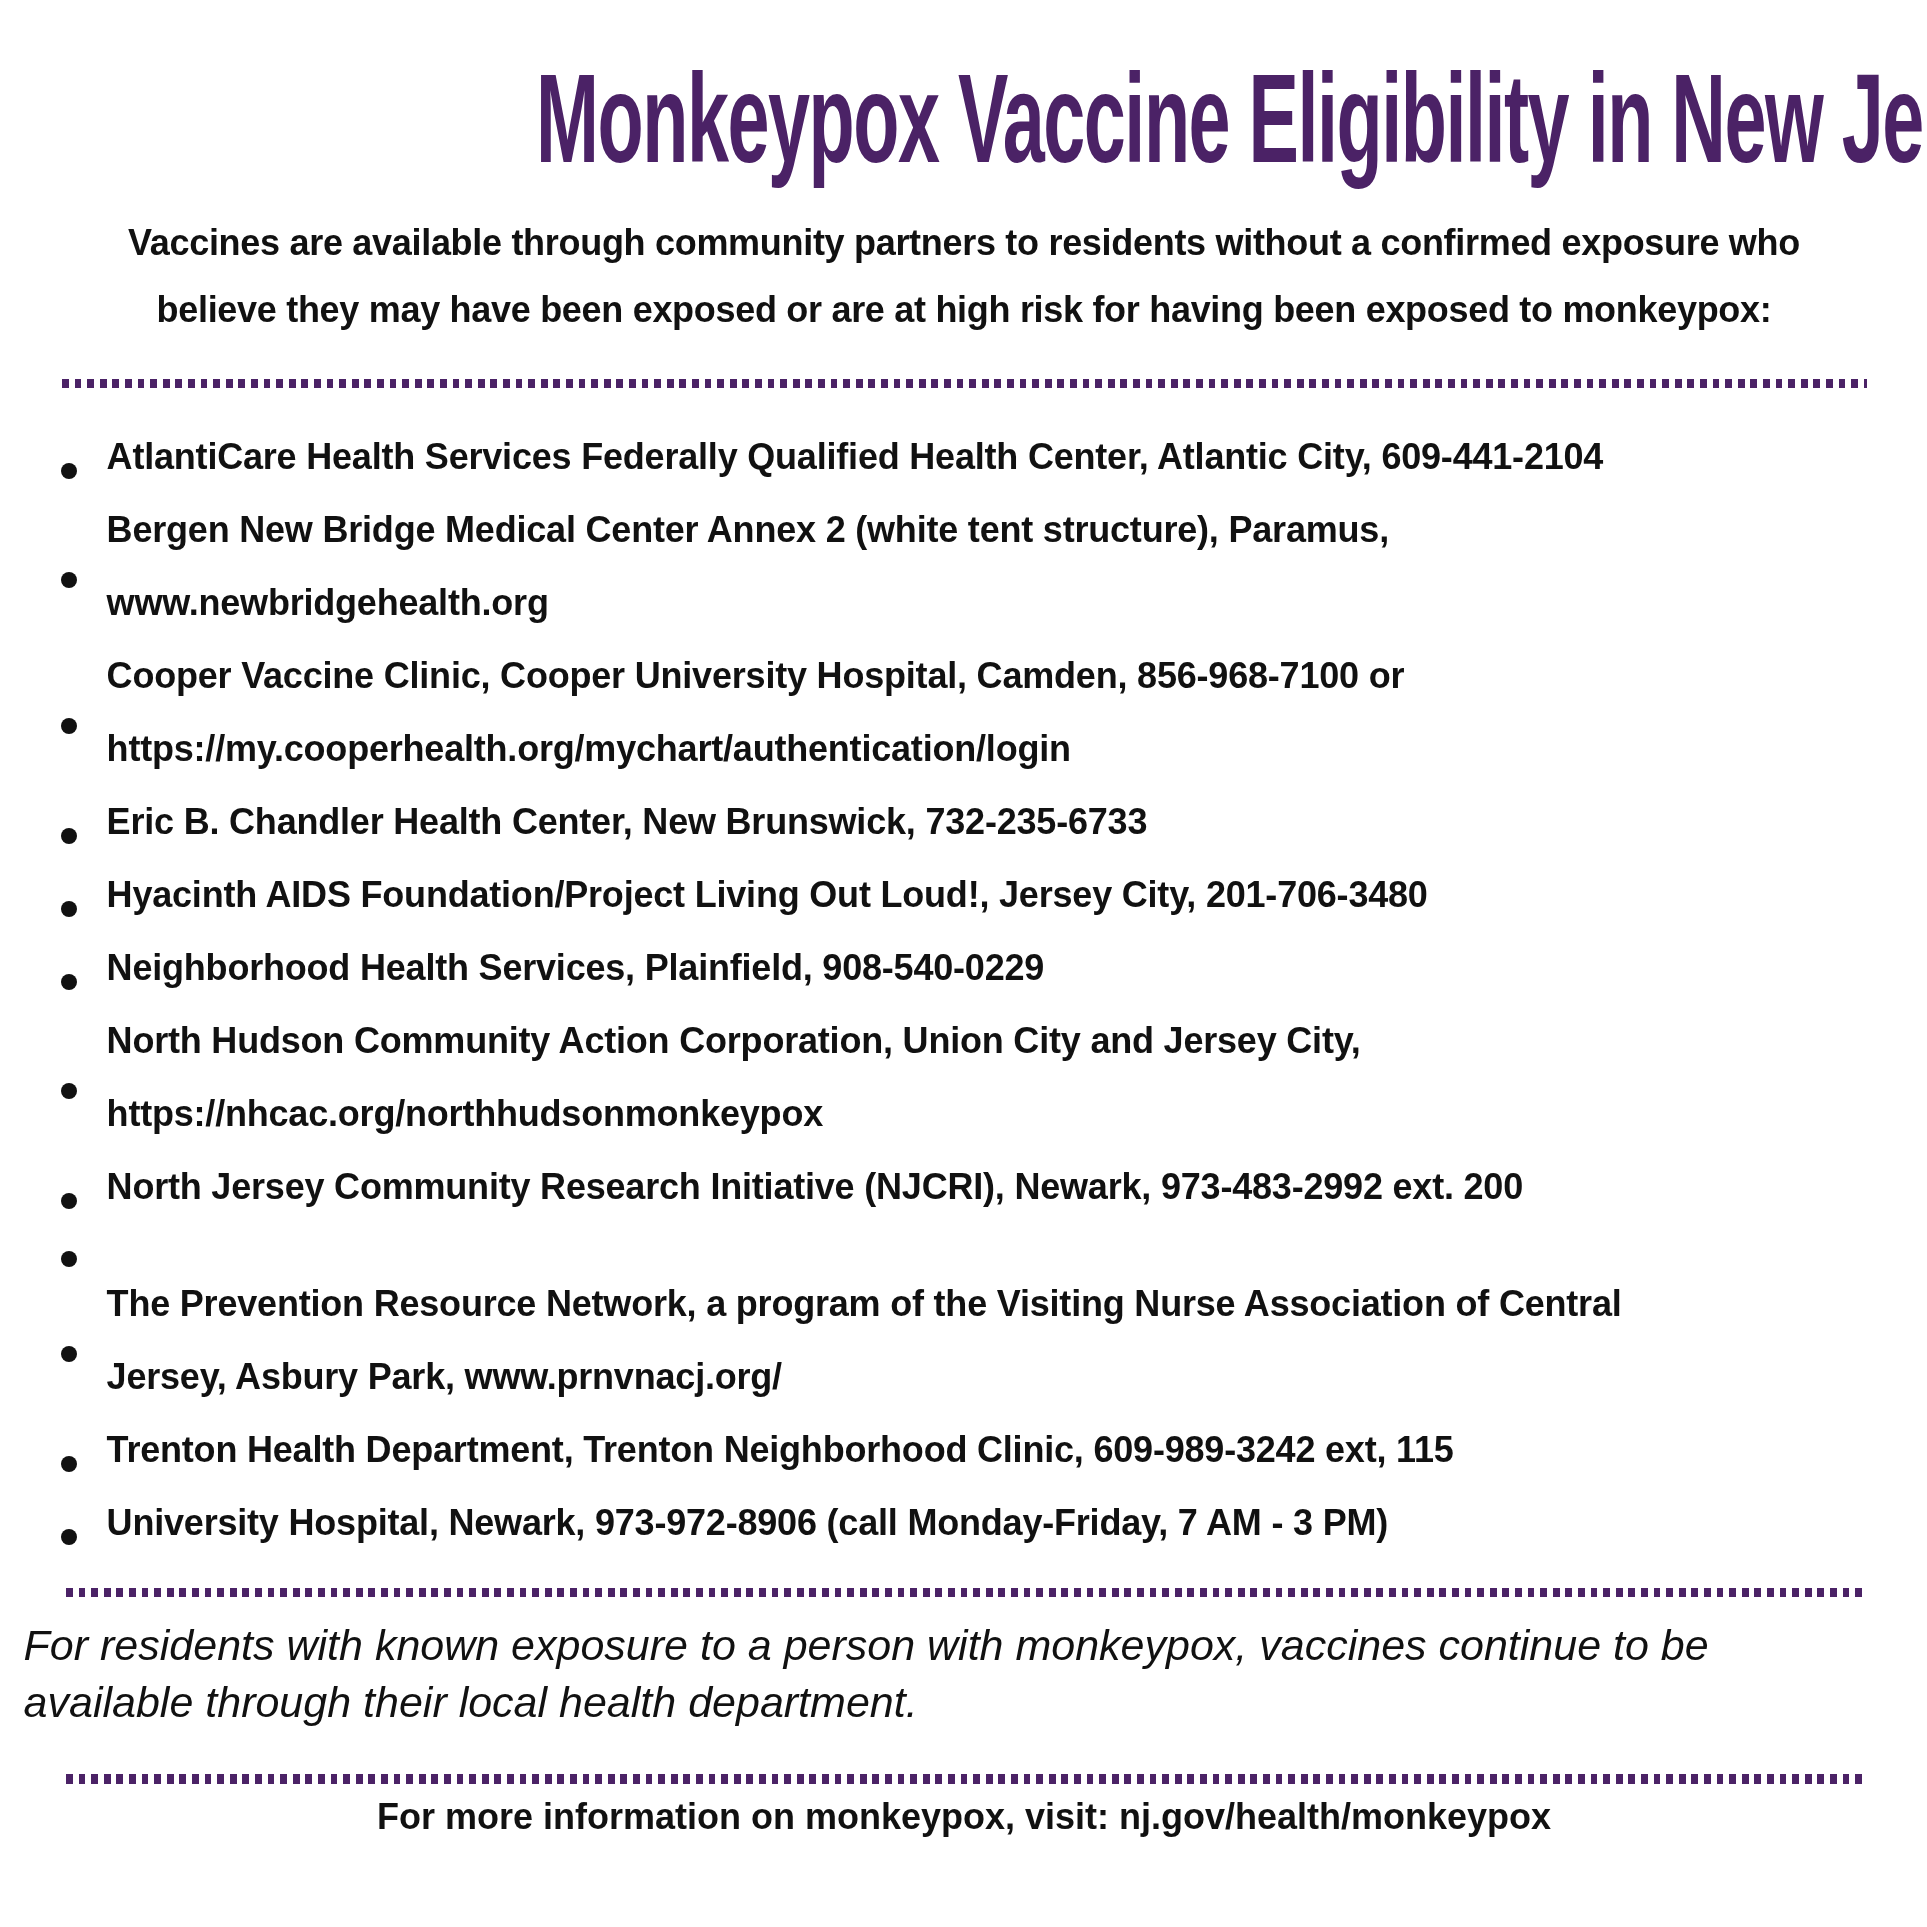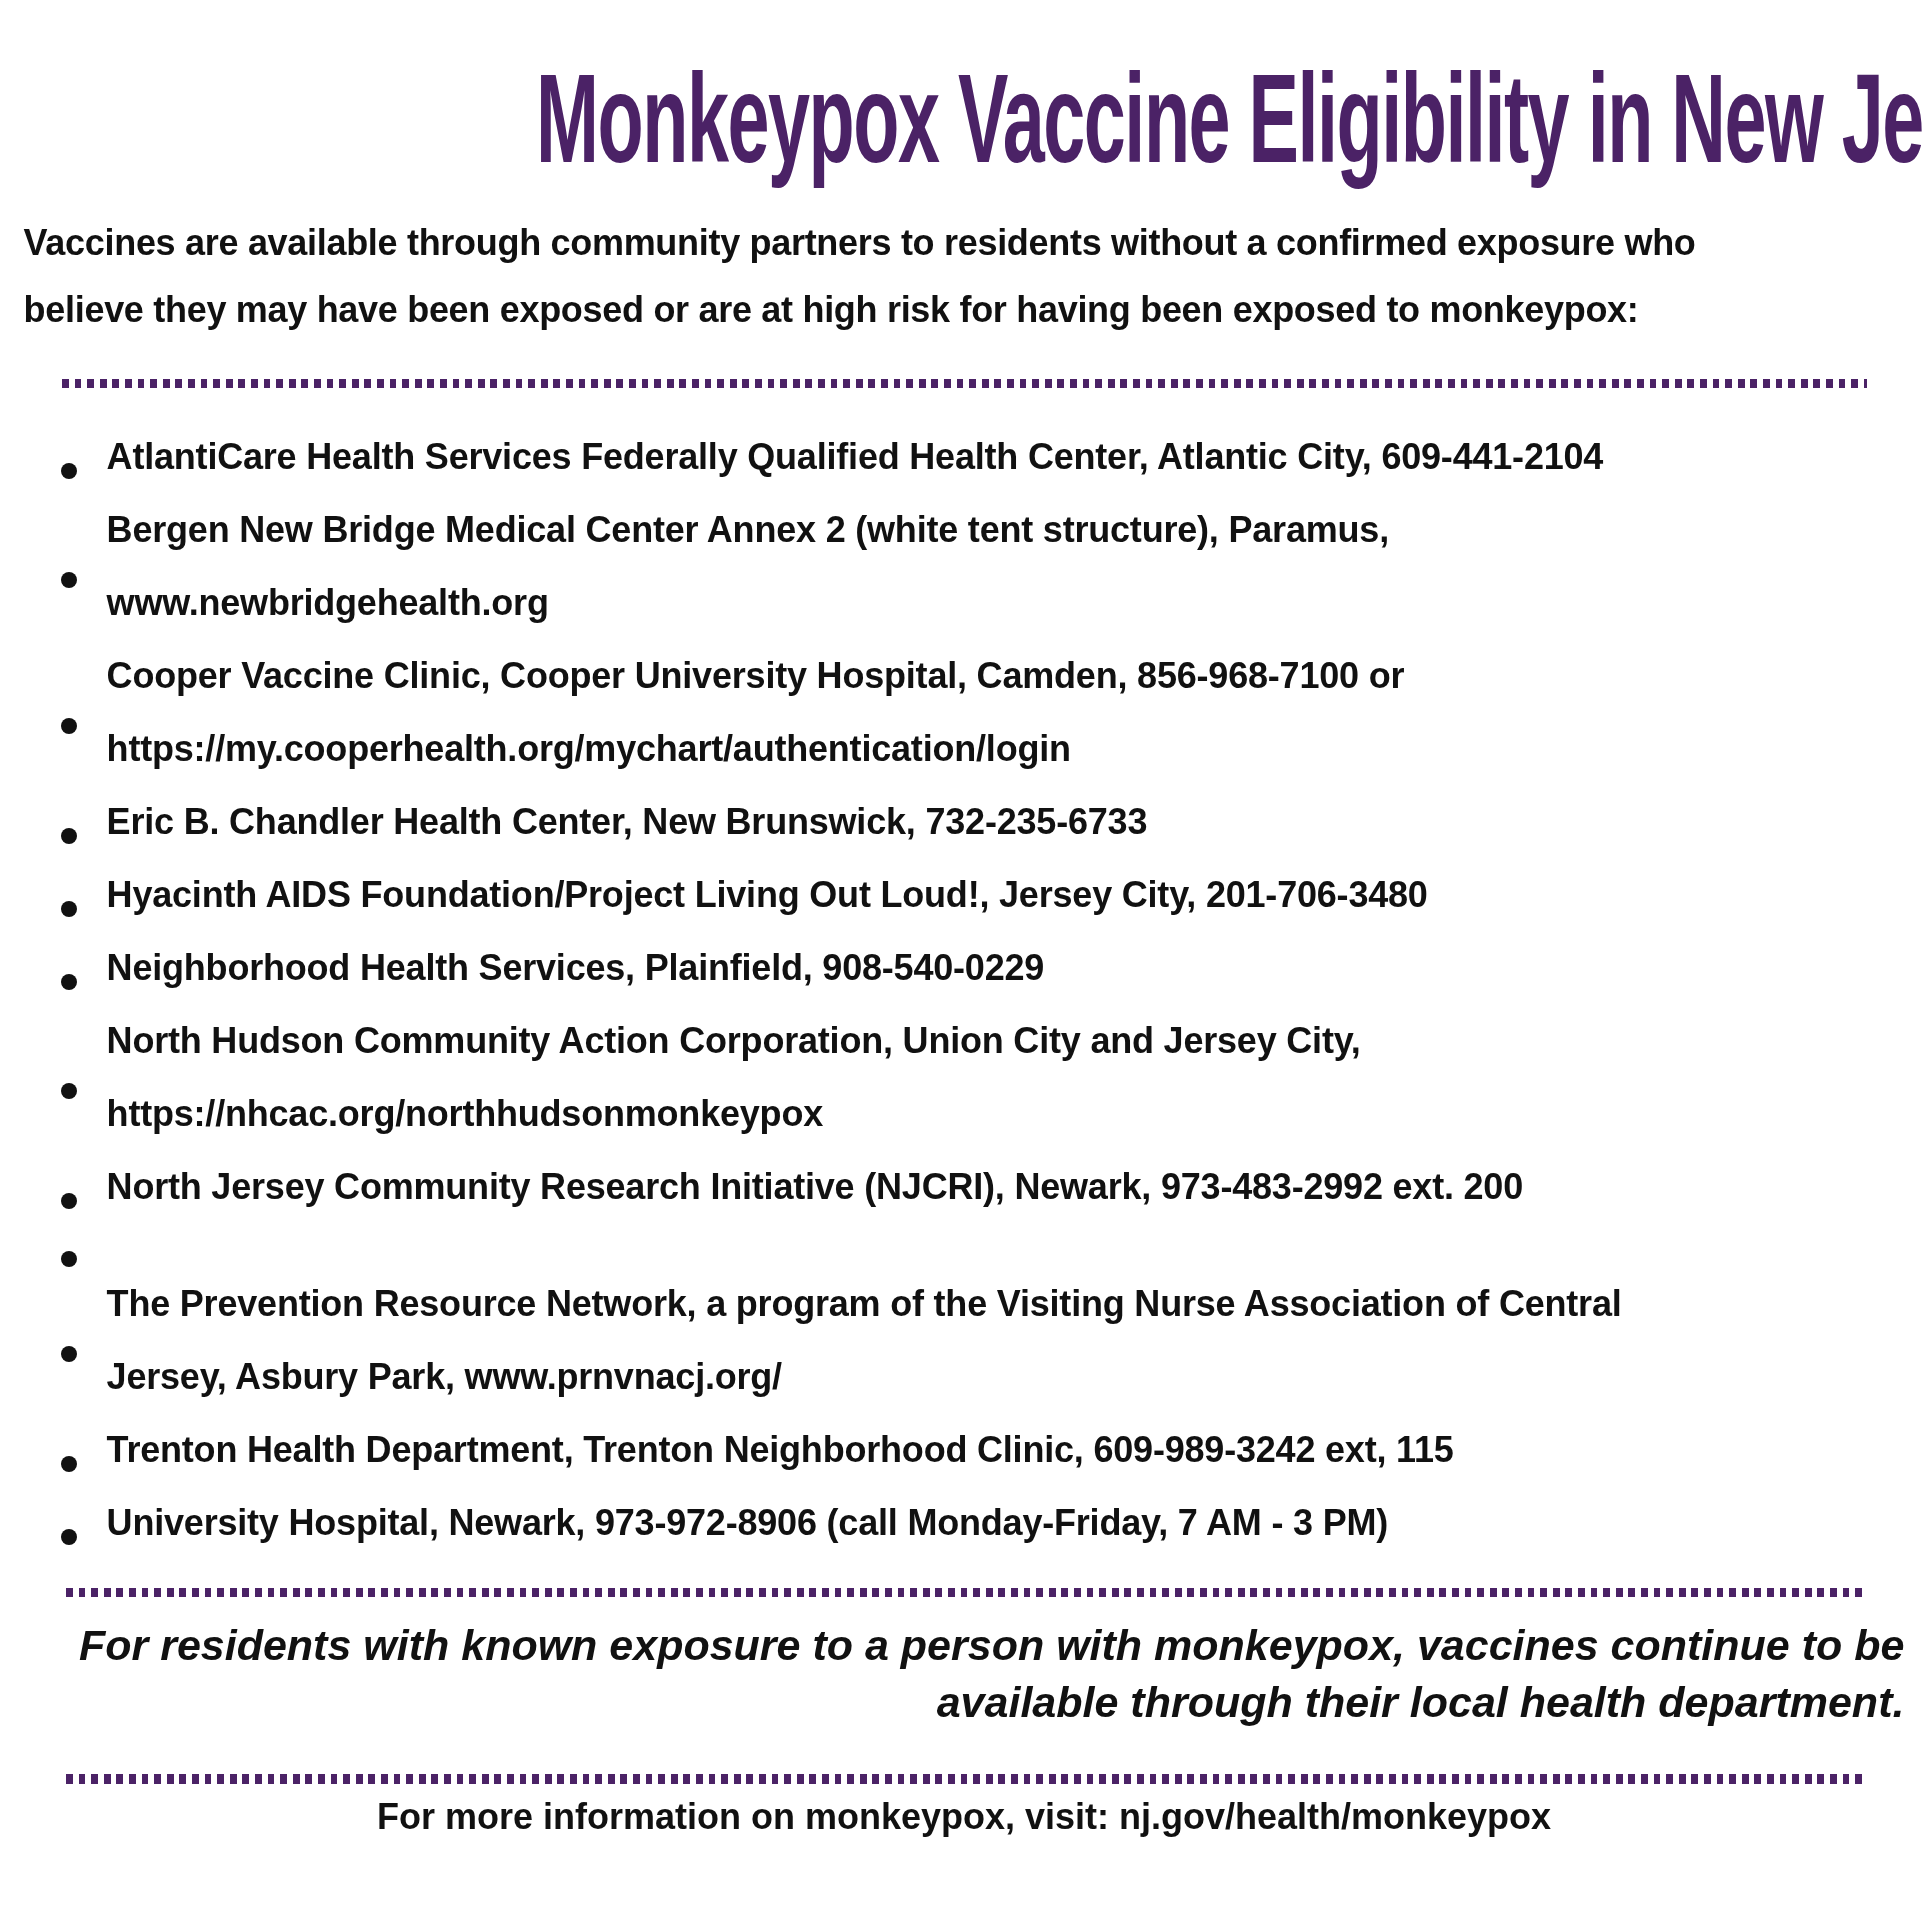--- a/index.html
+++ b/index.html
@@ -35,20 +35,21 @@
     font-size: 126px;
     font-weight: 700;
     letter-spacing: -2.5px;
     line-height: 145px;
     white-space: nowrap;
     transform: scaleX(0.60);
     transform-origin: 50% 50%;
   }
   .intro {
     margin-top: 11.8px;
+    text-align: center;
     font-size: 36px;
     font-weight: 700;
     letter-spacing: -0.3px;
     line-height: 67px;
   }
   .intro-line { display: block; white-space: nowrap; }
   .dotted {
     height: 9.3px;
     background-image: repeating-linear-gradient(
       to right,
@@ -79,23 +80,23 @@
   .item-text {
     font-size: 36px;
     font-weight: 700;
     letter-spacing: -0.2px;
     line-height: 73px;
   }
   .line { display: block; }
   .line:empty { display: none; }
   .exposure-note {
     margin-top: 20px;
-    text-align: right;
+    text-align: left;
     font-style: italic;
-    font-weight: 700;
+    font-weight: 400;
     font-size: 43px;
     line-height: 57px;
   }
   .note-line { display: block; white-space: nowrap; }
   .more-info {
     margin-top: 8.4px;
     text-align: center;
     font-size: 36px;
     font-weight: 700;
     line-height: 49px;

